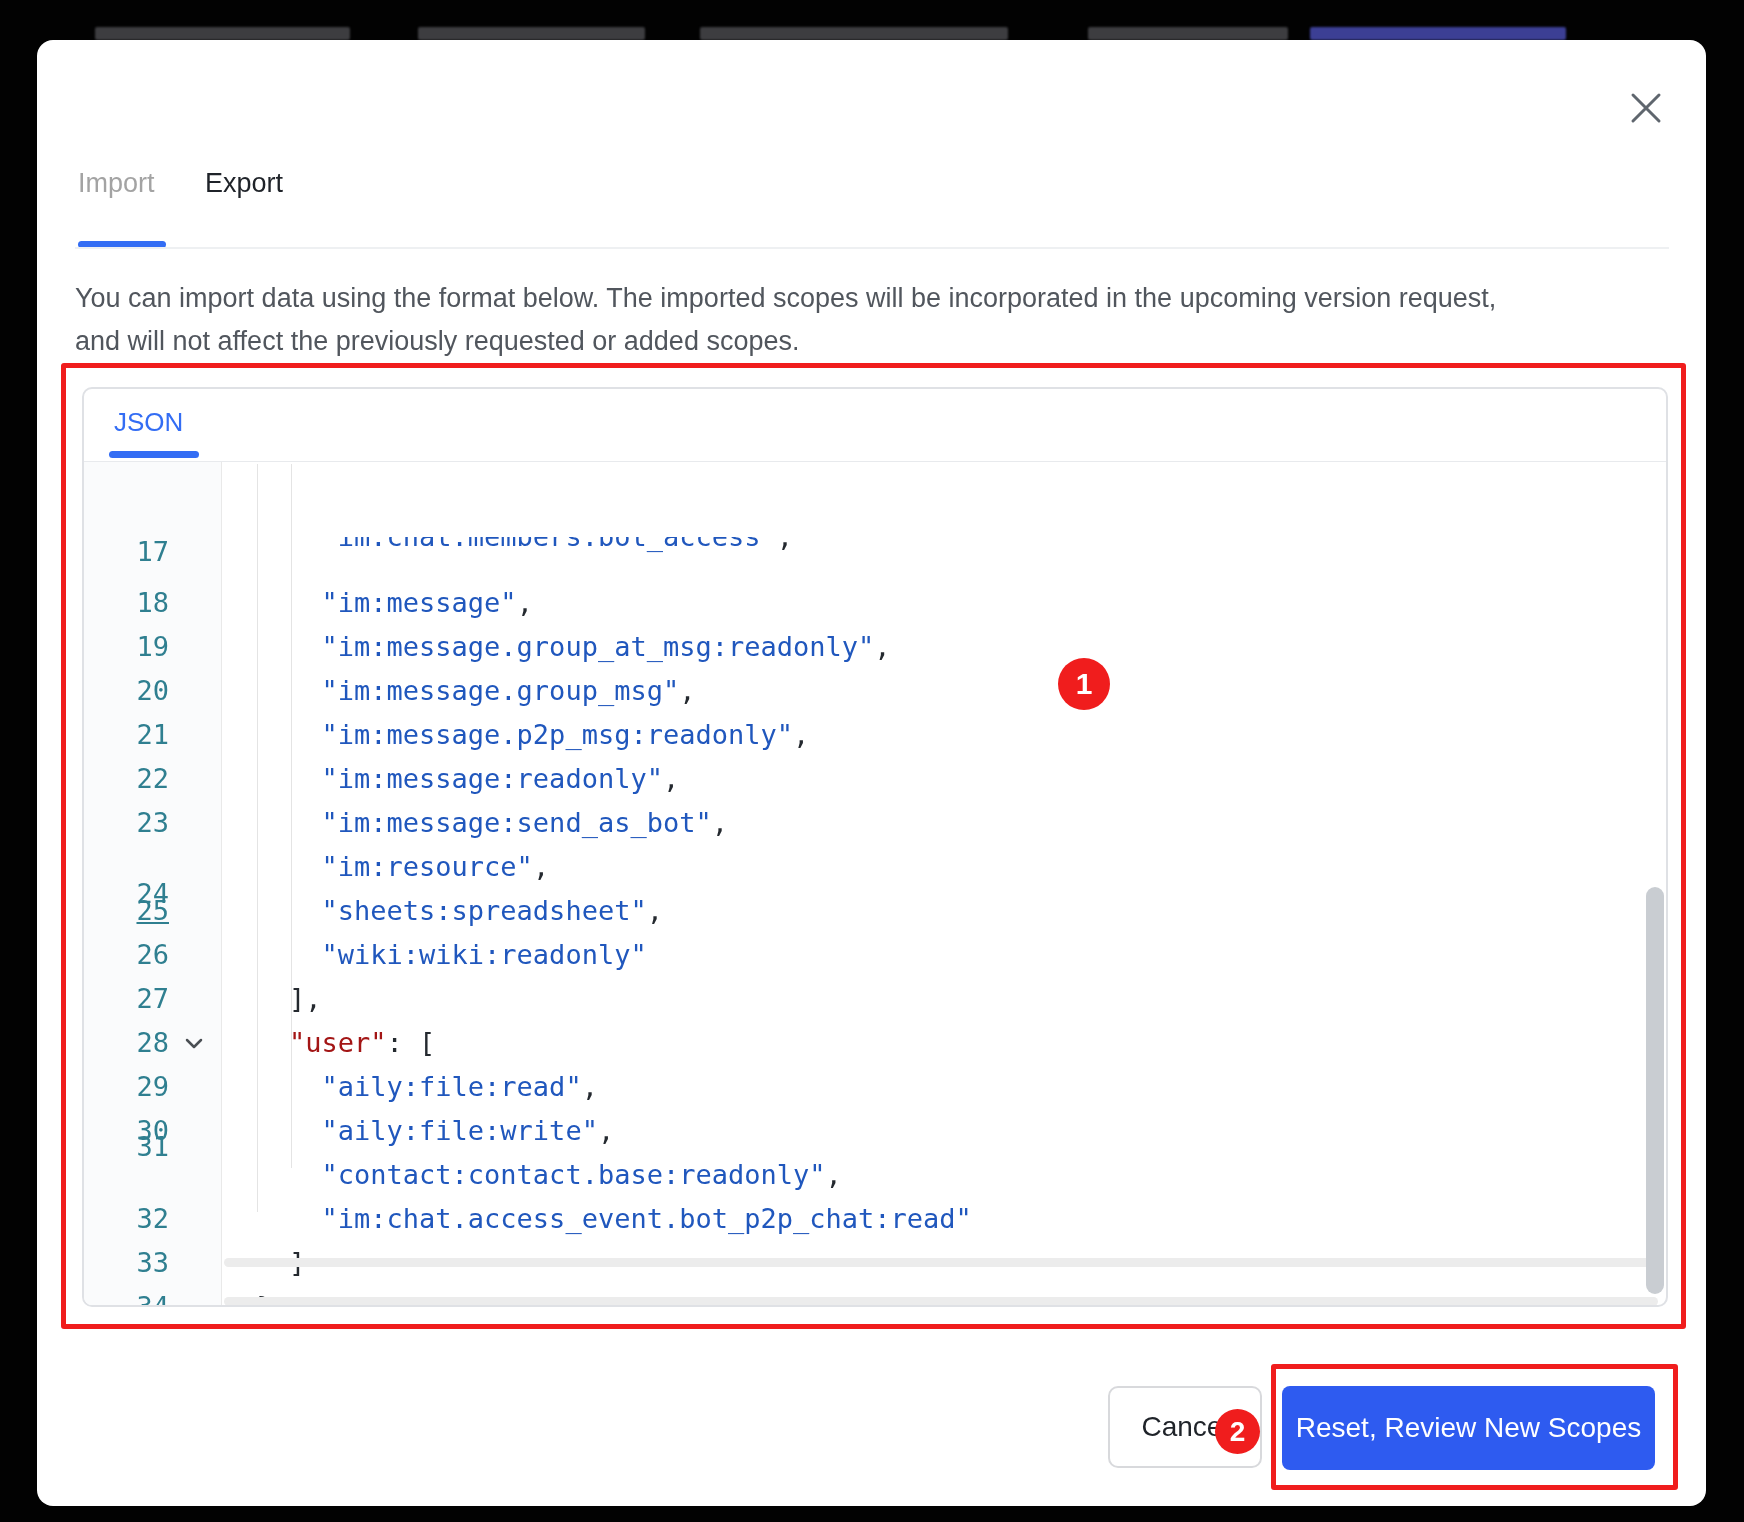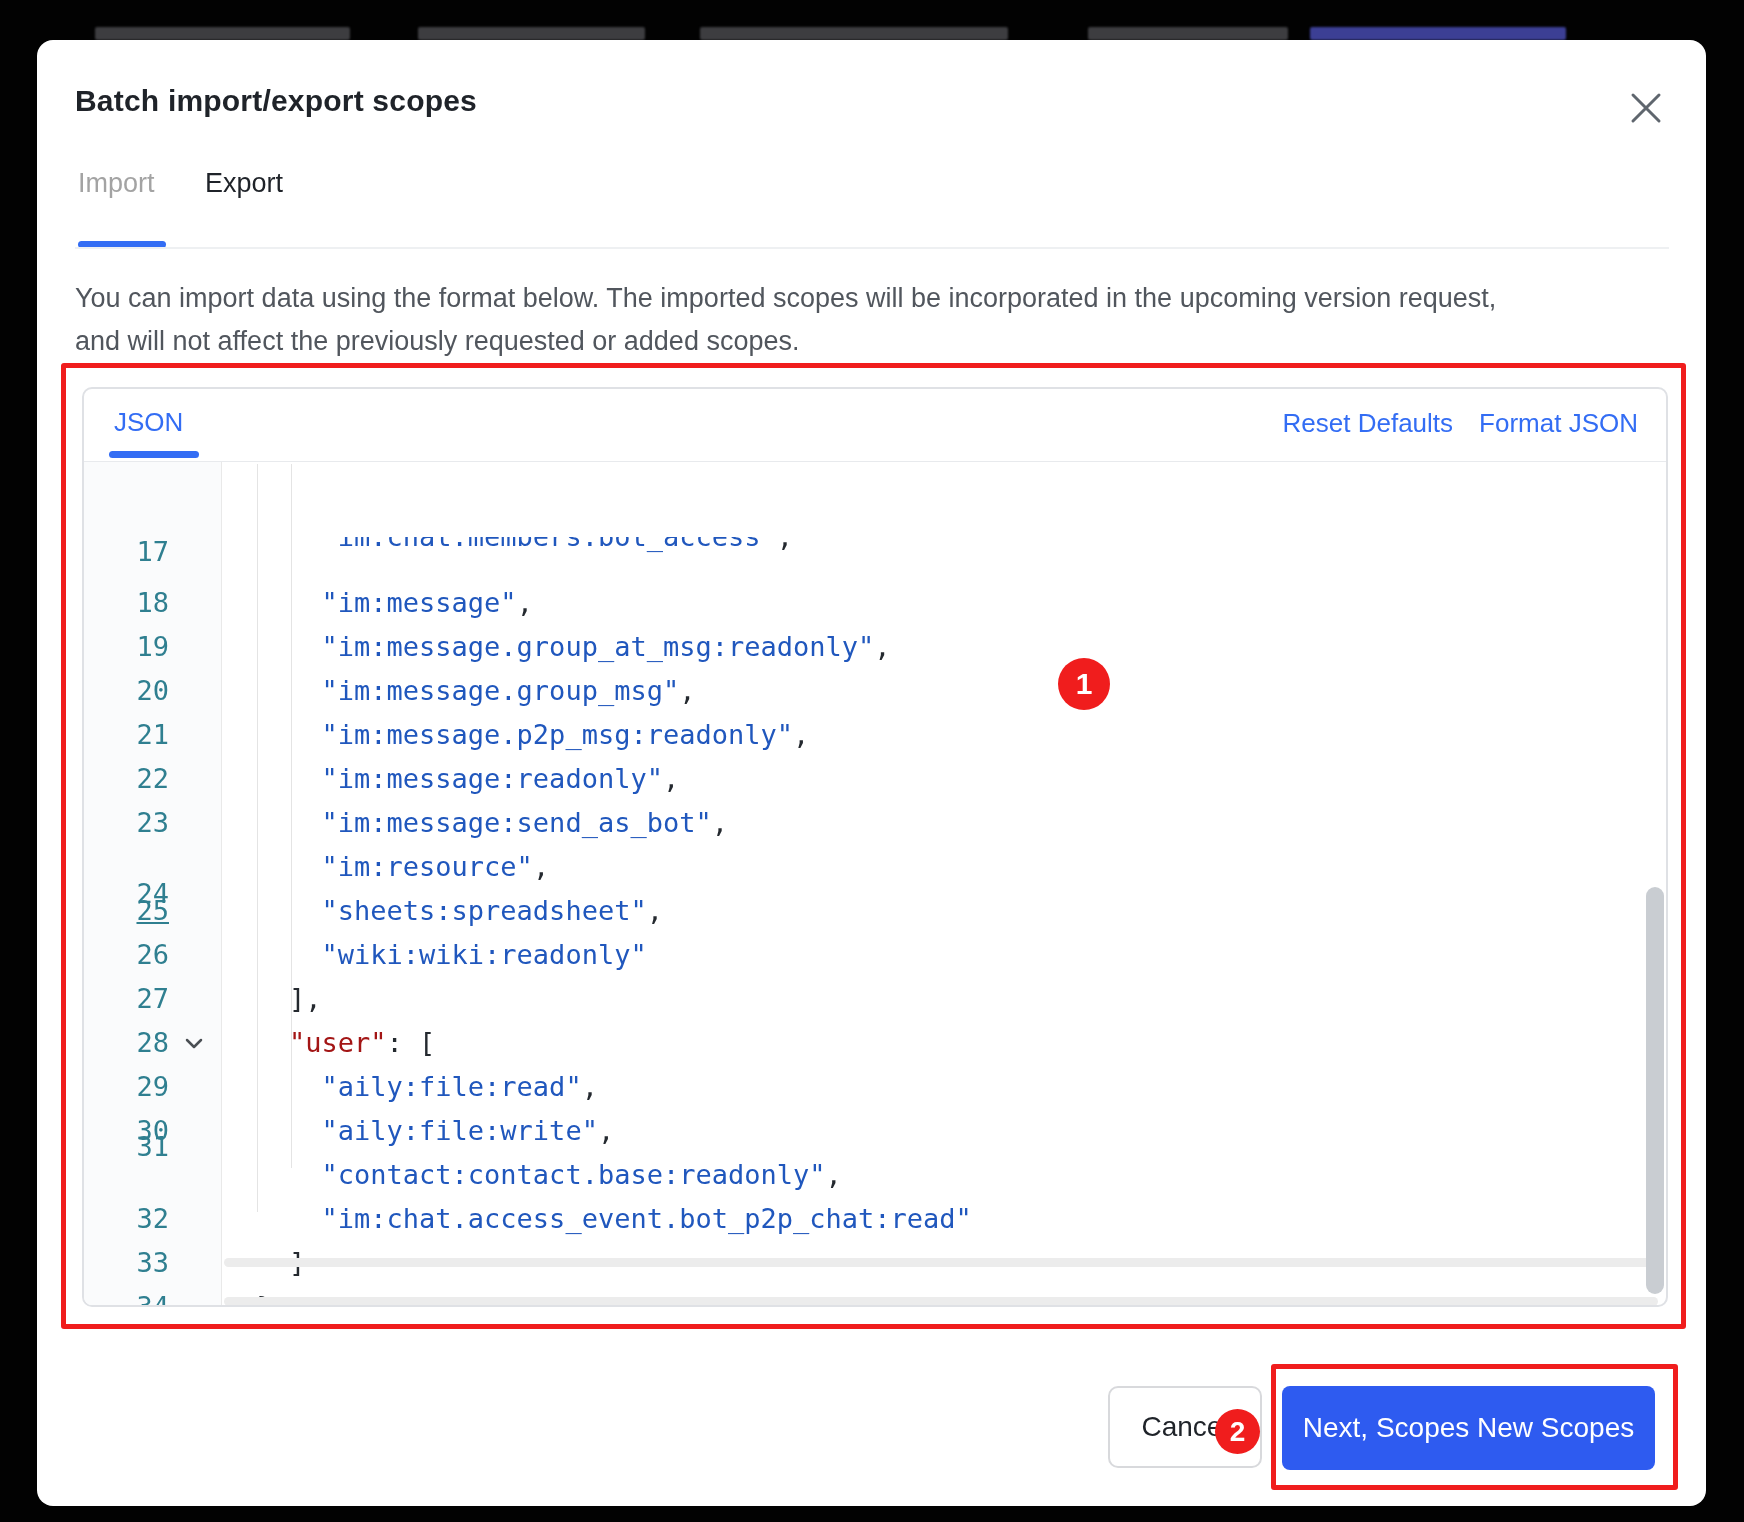--- a/index.html
+++ b/index.html
@@ -63,21 +63,20 @@
 <div class="stage">
 
   <div class="bg-frag" style="left:95px;width:255px;"></div>
   <div class="bg-frag" style="left:418px;width:227px;"></div>
   <div class="bg-frag" style="left:700px;width:308px;"></div>
   <div class="bg-frag" style="left:1088px;width:200px;"></div>
   <div class="bg-frag blue" style="left:1310px;width:256px;"></div>
 
   <div class="modal"></div>
 
-  <div class="title">Batch import/export scopes</div>
 
   <div class="close-btn">
     <span>
       <svg width="34" height="34" viewBox="0 0 34 34">
           <path d="M4 4 L30 30 M30 4 L4 30" stroke="#5f666e" stroke-width="3" stroke-linecap="round"></path>
         </svg>
     </span>
   </div>
 
   <div class="tab active" style="left:78px;">Import</div>
@@ -87,24 +86,20 @@
 
   <div class="desc" style="top:277px;">You can import data using the format below. The imported scopes will be incorporated in the upcoming version request,</div>
   <div class="desc" style="top:320px;">and will not affect the previously requested or added scopes.</div>
 
   <div class="anno-box box1"></div>
 
   <div class="card">
     <div class="card-header">
       <div class="json-tab">JSON</div>
       <div class="json-underline"></div>
-      <div class="header-links">
-        <span class="header-link">Reset Defaults</span>
-        <span class="header-link">Format JSON</span>
-      </div>
     </div>
 
     <div class="code-body" id="code-body">
       <div class="gutter" id="gutter">
           <div class="gutter-cell" style="top: 75px; left: 0px; width: 85px; height: 42px; line-height: 30px;">17</div>
           <div class="gutter-cell" style="top: 119px; left: 0px; width: 85px;">18</div>
           <div class="gutter-cell" style="top: 163px; left: 0px; width: 85px;">19</div>
           <div class="gutter-cell" style="top: 207px; left: 0px; width: 85px;">20</div>
           <div class="gutter-cell" style="top: 251px; left: 0px; width: 85px;">21</div>
           <div class="gutter-cell" style="top: 295px; left: 0px; width: 85px;">22</div>
@@ -151,16 +146,16 @@
       <div class="scroll-band" style="top:796px;"></div>
       <div class="scroll-band" style="top:835px;"></div>
       <div class="vscroll-thumb" style="top:425px;height:407px;"></div>
     </div>
   </div>
 
   <div class="badge b1">1</div>
 
   <div class="btn-cancel">Cancel</div>
   <div class="anno-box box2"></div>
-  <div class="btn-next">Next, Scopes New Scopes</div>
+  <div class="btn-next">Reset, Review New Scopes</div>
   <div class="badge b2">2</div>
 
 </div>
 
 </body></html>

